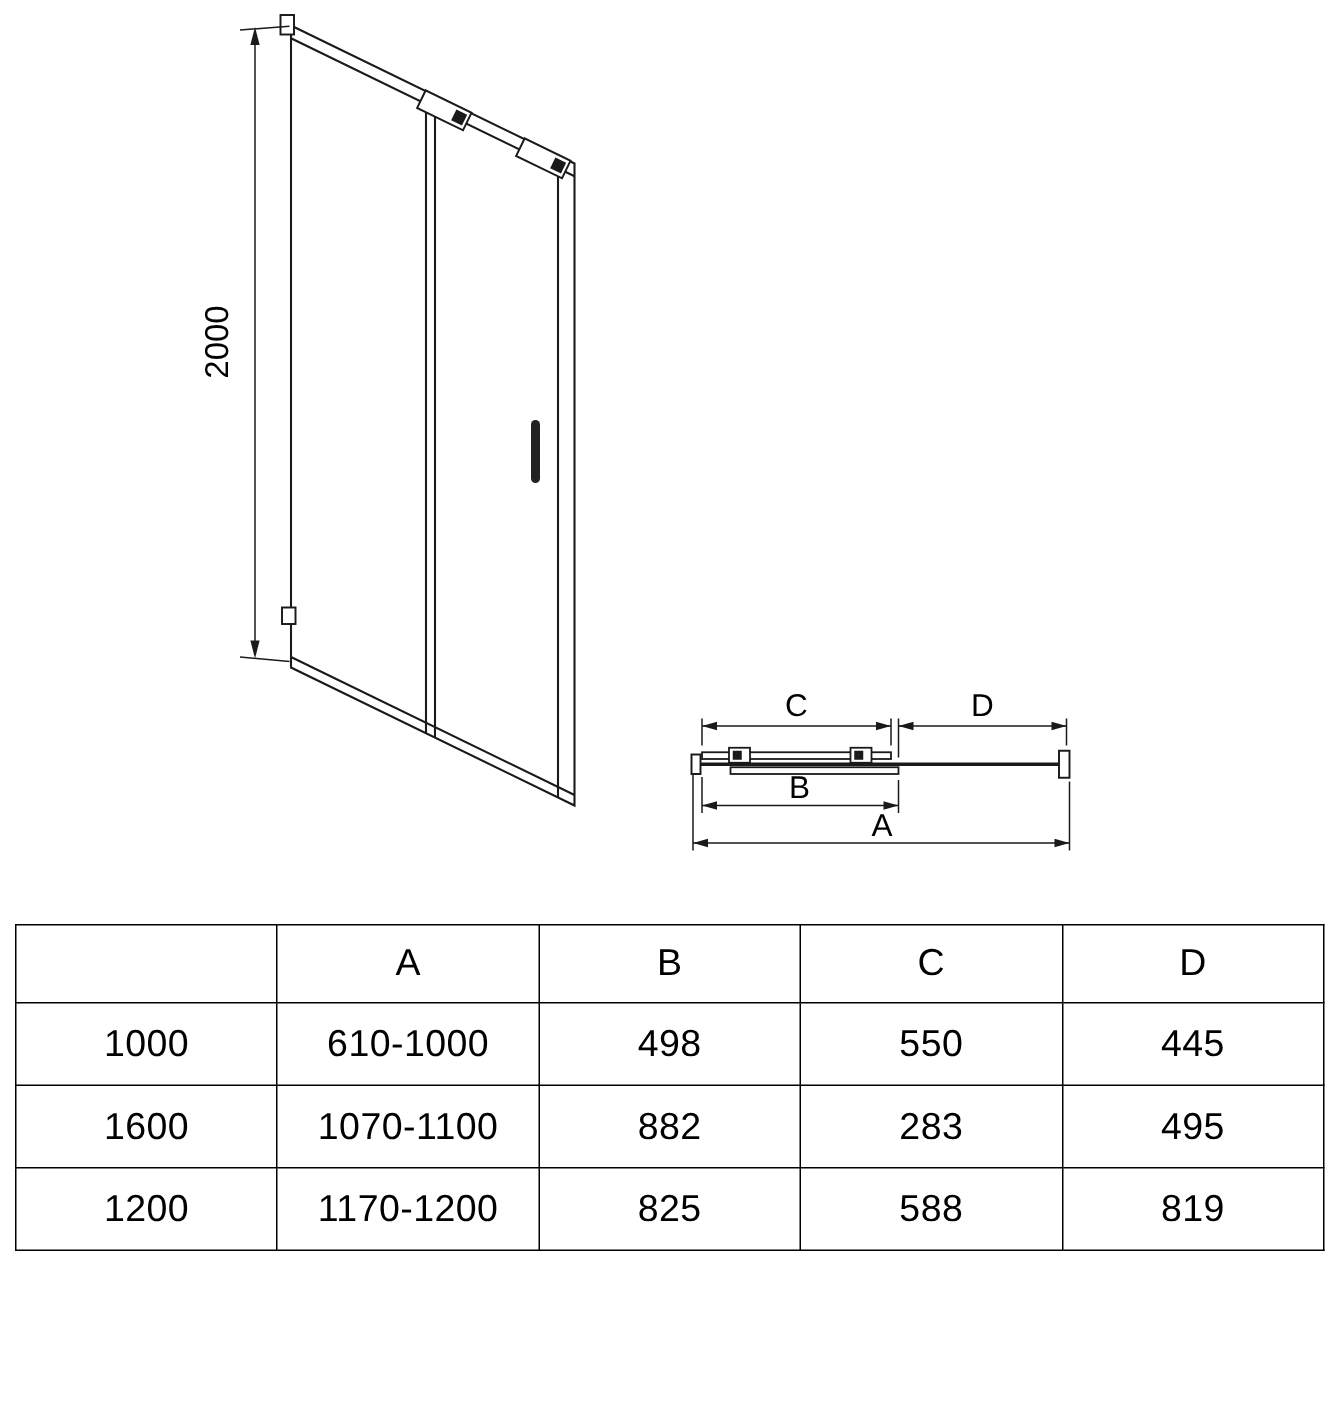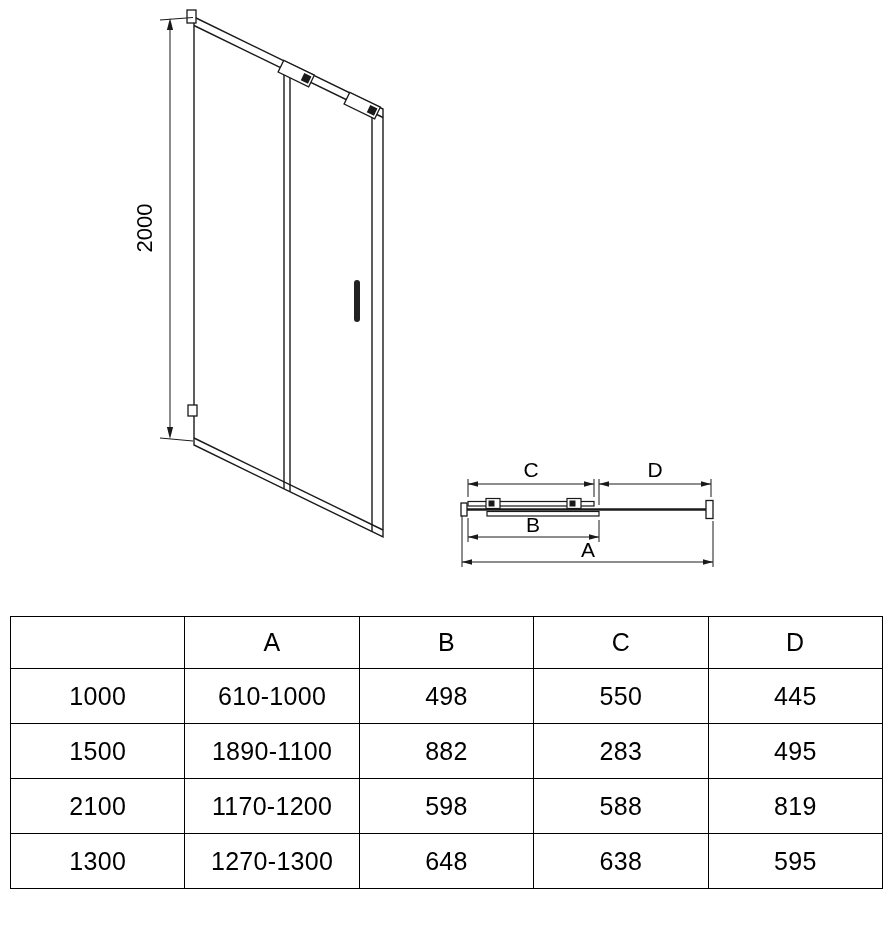--- a/index.html
+++ b/index.html
@@ -146,34 +146,27 @@
   </thead>
   <tbody>
     <tr>
       <td>1000</td>
       <td>610-1000</td>
       <td>498</td>
       <td>550</td>
       <td>445</td>
     </tr>
     <tr>
-      <td>1500</td>
-      <td>1890-1100</td>
+      <td>1600</td>
+      <td>1070-1100</td>
       <td>882</td>
       <td>283</td>
       <td>495</td>
     </tr>
     <tr>
-      <td>2100</td>
+      <td>1200</td>
       <td>1170-1200</td>
-      <td>598</td>
+      <td>825</td>
       <td>588</td>
       <td>819</td>
-    </tr>
-    <tr>
-      <td>1300</td>
-      <td>1270-1300</td>
-      <td>648</td>
-      <td>638</td>
-      <td>595</td>
     </tr>
   </tbody>
 </table>
 
 </body></html>

